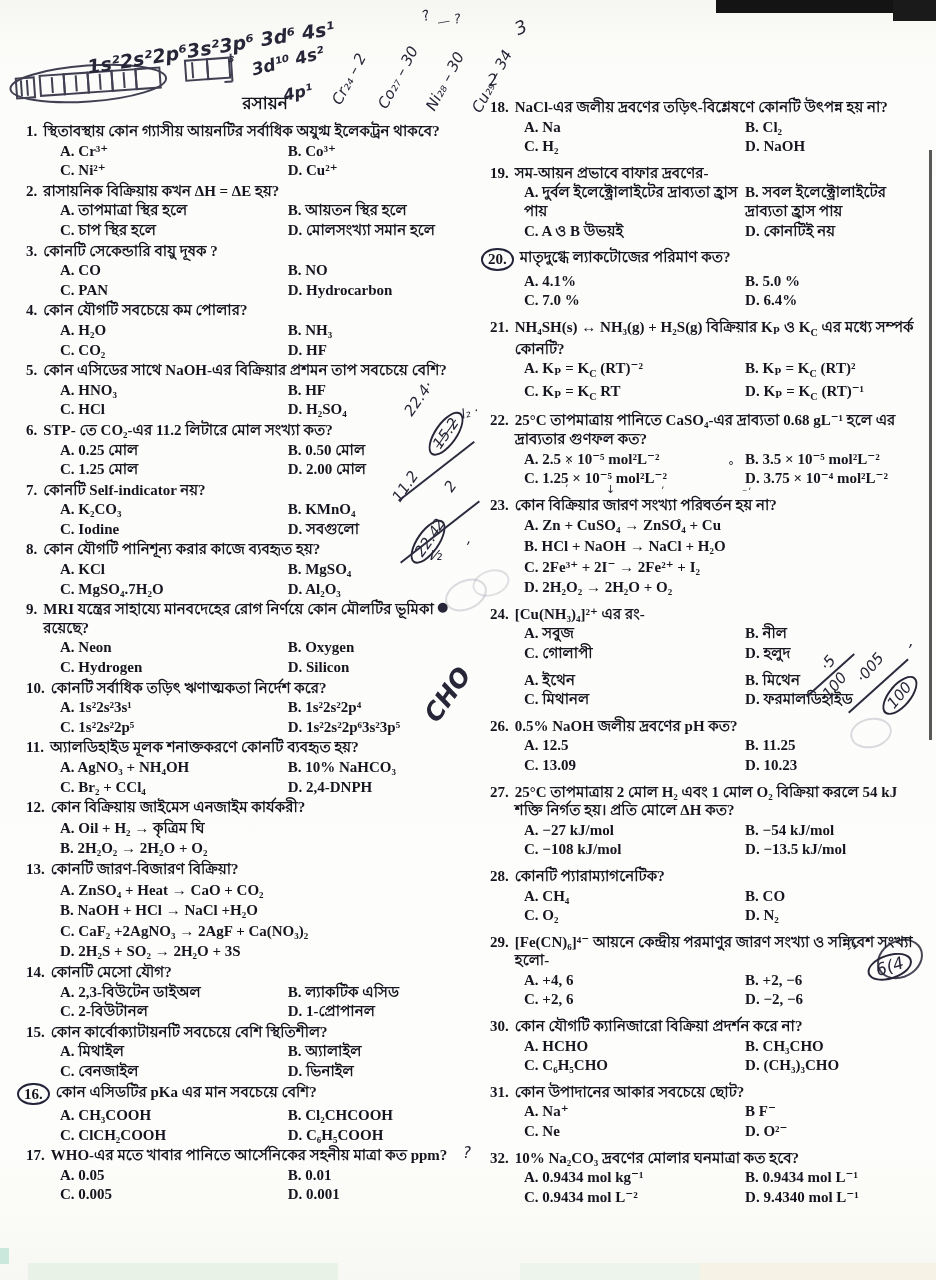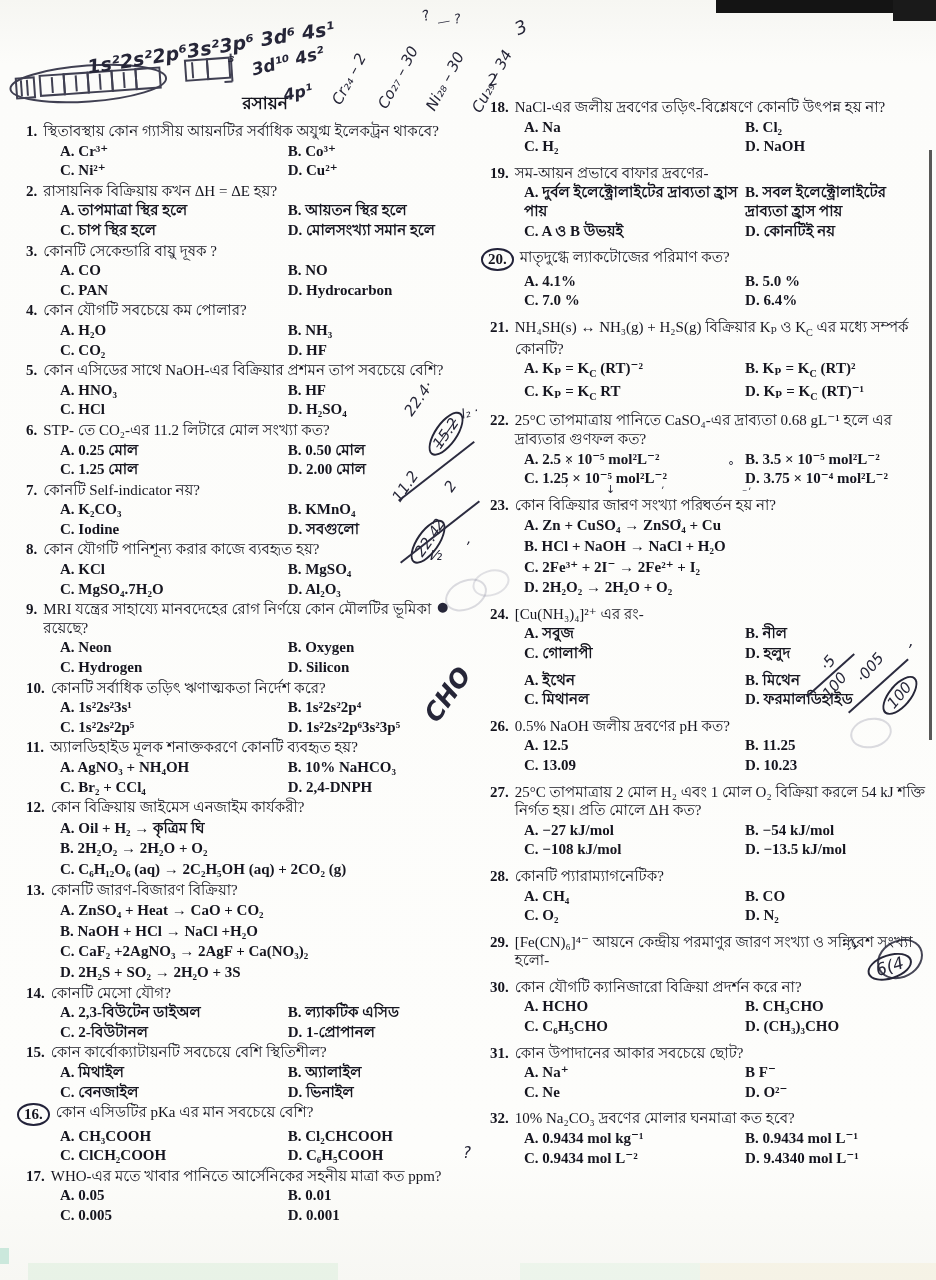--- a/index.html
+++ b/index.html
@@ -11,21 +11,21 @@
   .col{position:absolute;}
   .col-left{left:26px;top:122px;width:448px;}
   .col-right{left:490px;top:98px;width:436px;}
   .page-title{position:absolute;left:180px;top:90px;width:170px;text-align:center;
     font-weight:700;font-size:17px;}
   .question{font-size:15px;line-height:1.24;margin-bottom:2px;}
   .col-right .question{margin-bottom:8px;}
   .q-head{display:flex;gap:6px;align-items:flex-start;}
   .q-num{font-weight:700;white-space:nowrap;}
   .q-num.circled{border:2px solid #23233a;border-radius:50%;padding:0 5px;margin-left:-9px;}
-  .q-text{font-weight:400;flex:1;}
+  .q-text{font-weight:700;flex:1;}
   .opts{display:grid;grid-template-columns:55% 45%;padding-left:34px;margin-top:1px;row-gap:1px;}
   .opts.rows{display:block;}
   .opts.rows .opt{margin:2px 0;}
   .opt{font-weight:600;}
   sub{font-size:68%;}
   
   .hw{position:absolute;font-family:"DejaVu Sans",sans-serif;font-style:italic;
     color:#262638;white-space:nowrap;transform-origin:0 0;line-height:1;}
   .hw.circled{border:2px solid #262638;border-radius:50%;padding:2px 7px;}
   .hw.strike{text-decoration:line-through;}
@@ -222,21 +222,20 @@
         </div>
       </div>
       <div class="question">
         <div class="q-head">
           <span class="q-num">12.</span>
           <span class="q-text">কোন বিক্রিয়ায় জাইমেস এনজাইম কার্যকরী?</span>
         </div>
         <div class="opts rows">
           <div class="opt">A. Oil + H₂ → কৃত্রিম ঘি</div>
           <div class="opt">B. 2H₂O₂ → 2H₂O + O₂</div>
-          <div class="opt">C.  C₆H₁₂O₆ (aq) → 2C₂H₅OH (aq) + 2CO₂ (g)</div>
         </div>
       </div>
       <div class="question">
         <div class="q-head">
           <span class="q-num">13.</span>
           <span class="q-text">কোনটি জারণ-বিজারণ বিক্রিয়া?</span>
         </div>
         <div class="opts rows">
           <div class="opt">A. ZnSO₄ + Heat → CaO + CO₂</div>
           <div class="opt">B. NaOH + HCl → NaCl +H₂O</div>
@@ -419,20 +418,26 @@
           <div class="opt">A. CH₄</div>
           <div class="opt">B. CO</div>
           <div class="opt">C. O₂</div>
           <div class="opt">D. N₂</div>
         </div>
       </div>
       <div class="question">
         <div class="q-head">
           <span class="q-num">29.</span>
           <span class="q-text">[Fe(CN)₆]⁴⁻ আয়নে কেন্দ্রীয় পরমাণুর জারণ সংখ্যা ও সন্নিবেশ সংখ্যা হলো-</span>
+        </div>
+        <div class="opts">
+          <div class="opt">A. +4, 6</div>
+          <div class="opt">B. +2, −6</div>
+          <div class="opt">C.  +2, 6</div>
+          <div class="opt">D. −2, −6</div>
         </div>
       </div>
       <div class="question">
         <div class="q-head">
           <span class="q-num">30.</span>
           <span class="q-text">কোন যৌগটি ক্যানিজারো বিক্রিয়া প্রদর্শন করে না?</span>
         </div>
         <div class="opts">
           <div class="opt">A. HCHO</div>
           <div class="opt">B. CH₃CHO</div>

